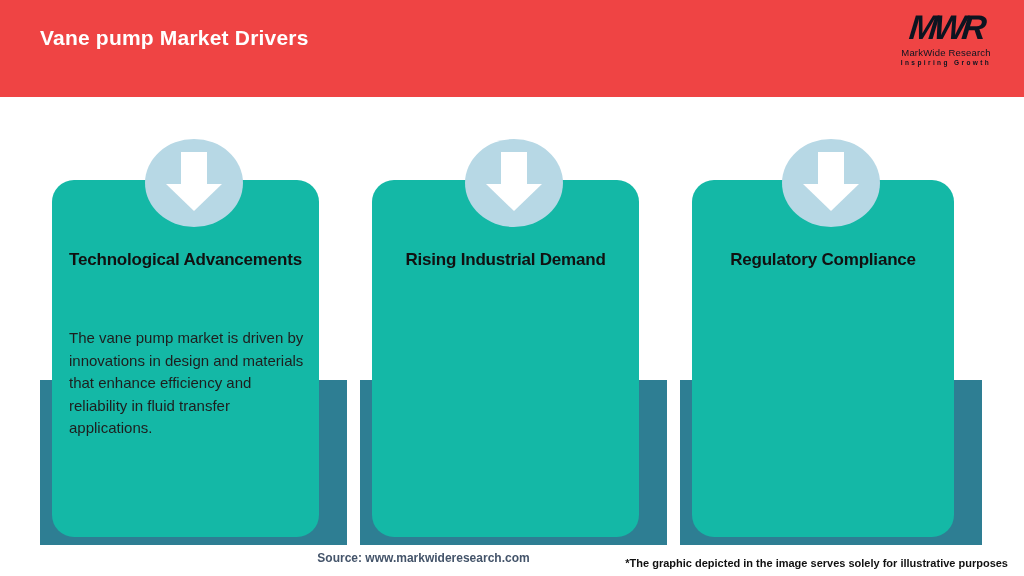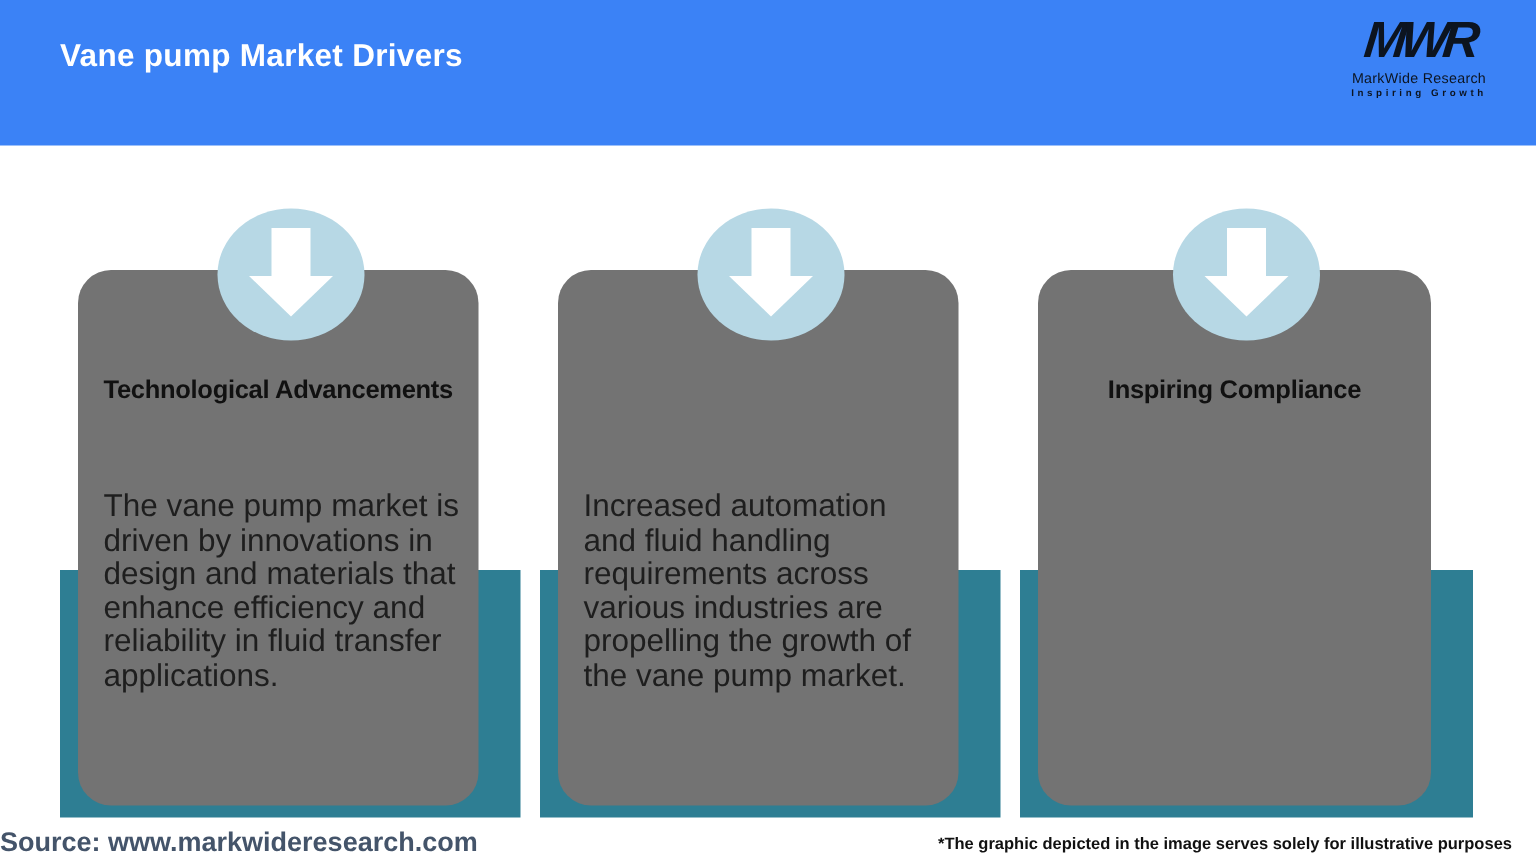--- a/index.html
+++ b/index.html
@@ -8,21 +8,21 @@
     position: relative;
     background: #ffffff;
     font-family: "Liberation Sans", sans-serif;
     overflow: hidden;
   }
 
   
   .header {
     position: absolute; top: 0; left: 0;
     width: 1024px; height: 97px;
-    background: #3b82f6;
+    background: #ef4444;
   }
   .header-title {
     position: absolute; left: 40px; top: 26px;
     color: #ffffff; font-size: 21px; font-weight: bold;
     letter-spacing: 0.2px;
   }
   .logo {
     position: absolute; right: 26px; top: 10px;
     width: 104px; text-align: center; color: #0c1420;
   }
@@ -43,21 +43,21 @@
 
   .band {
     position: absolute; left: 0; right: 0;
     top: 241px; height: 165px;
     background: #2E7E93;
     z-index: 0;
   }
   .card {
     position: absolute; left: 12px; right: 28px;
     top: 41px; height: 357px;
-    background: #737373;
+    background: #14b8a6;
     border-radius: 22px;
     z-index: 1;
     text-decoration: underline;
   }
   .circle {
     position: absolute; top: 0; left: 50%;
     transform: translateX(-50%);
     width: 98px; height: 88px;
     border-radius: 50%;
     background: #B7D8E5;
@@ -78,28 +78,28 @@
     border-top: 27px solid #ffffff;
   }
   .card-title {
     position: absolute; top: 70px; left: 0; right: 0;
     text-align: center;
     font-size: 17px; font-weight: bold; color: #111111;
     letter-spacing: -0.2px;
   }
   .card-body {
     position: absolute; top: 147px; left: 17px; right: 13px;
-    font-size: 21px; line-height: 22.5px; color: #1e1e1e;
+    font-size: 15px; line-height: 22.5px; color: #1e1e1e;
   }
 
   
   .source {
     position: absolute; top: 551px; left: 0; width: 847px;
-    text-align: left;
-    font-size: 18px; font-weight: bold; color: #44546A;
+    text-align: center;
+    font-size: 12px; font-weight: bold; color: #44546A;
   }
   .disclaimer {
     position: absolute; top: 557px; right: 16px;
     font-size: 11px; font-weight: 600; color: #111111;
   }
 </style>
 </head>
 <body>
 
 <div class="header">
@@ -119,32 +119,32 @@
   </div>
   <div class="circle">
     <div class="arrow-shaft"></div>
     <div class="arrow-head"></div>
   </div>
 </div>
 
 <div class="column col-2">
   <div class="band"></div>
   <div class="card">
-    <div class="card-body">Increased automation and fluid handling requirements across various industries are propelling the growth of the vane pump market.</div>
+    <div class="card-title">Rising Industrial Demand</div>
   </div>
   <div class="circle">
     <div class="arrow-shaft"></div>
     <div class="arrow-head"></div>
   </div>
 </div>
 
 <div class="column col-3">
   <div class="band"></div>
   <div class="card">
-    <div class="card-title">Inspiring Compliance</div>
+    <div class="card-title">Regulatory Compliance</div>
   </div>
   <div class="circle">
     <div class="arrow-shaft"></div>
     <div class="arrow-head"></div>
   </div>
 </div>
 
 <div class="source">Source: www.markwideresearch.com</div>
 <div class="disclaimer">*The graphic depicted in the image serves solely for illustrative purposes</div>
 

